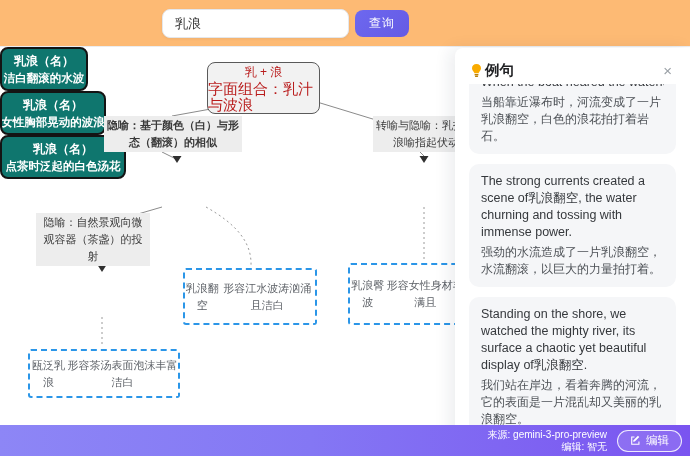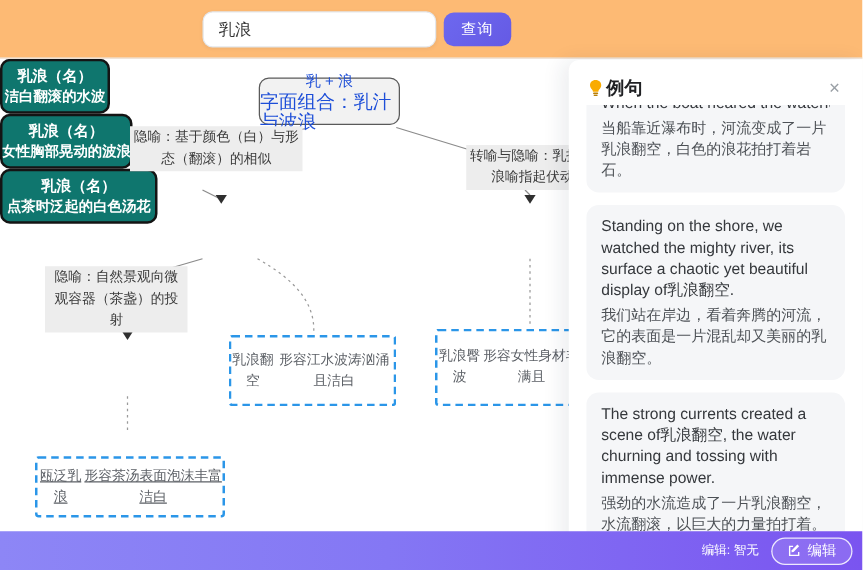--- a/index.html
+++ b/index.html
@@ -16,49 +16,49 @@
     font-family:inherit; }
   .search-btn { position:absolute; left:355px; top:10px; height:27px; padding:0 14px;
     border:none; border-radius:8px; background:linear-gradient(135deg,#6d68ef,#655ae4);
     color:#fff; font-size:12px; cursor:pointer; font-family:inherit; letter-spacing:1px; }
 
   
   .canvas { position:absolute; left:0; top:47px; width:690px; height:378px; background:#fff; }
   .edges { position:absolute; left:0; top:0; width:690px; height:378px; z-index:1; pointer-events:none; }
   .node, .edge-label, .dashed-node { position:absolute; z-index:2; }
 
-  .root-node { left:207px; top:15px; width:113px; height:38px;
+  .root-node { left:207px; top:15px; width:113px; height:52px;
     background:#f2f2f2; border:1.5px solid #5a5a5a; border-radius:8px;
     display:flex; flex-direction:column; align-items:center; justify-content:center;
-    color:#1d4ed8; }
+    color:#b91c1c; }
   .root-node .l1 { font-size:12px; line-height:17px; }
   .root-node .l2 { font-size:15px; line-height:16px; }
 
   .edge-label { background:#ededed; color:#3a3a3a; font-size:11px; line-height:17px;
     text-align:center; padding:1px 3px; }
-  .lbl-color { left:104px; top:54px; width:138px; }
+  .lbl-color { left:104px; top:69px; width:138px;font-weight:bold; }
   .lbl-meto  { left:373px; top:69px; width:120px; text-align:left; white-space:nowrap; }
   .lbl-meto .ln2 { padding-left:17px; }
   .lbl-tea   { left:36px; top:166px; width:114px; }
 
   .orange-node { background:#0f766e; border:2px solid #141414; border-radius:8px;
     color:#fff; display:flex; flex-direction:column; align-items:center; justify-content:center;
     font-weight:bold; text-align:center; overflow:hidden; }
   .orange-node .l1 { font-size:12px; line-height:17px; }
   .orange-node .l2 { font-size:11.5px; line-height:16px; white-space:nowrap; }
   .n-wave { left:139px; top:116px; width:88px; height:44px; }
   .n-body { left:365px; top:116px; width:106px; height:44px; }
   .n-teafoam { left:39px; top:226px; width:126px; height:44px; }
 
   .dashed-node { background:#fff; border:2px dashed #2b96e8; border-radius:3px;
     color:#5c6066; font-size:11px; line-height:17px; text-align:center;
     display:flex; align-items:center; justify-content:center; }
   .d-fankong { left:183px; top:221px; width:134px; height:57px; }
   .d-tunbo   { left:348px; top:216px; width:130px; height:62px; }
-  .d-oufan   { left:28px;  top:318px; width:152px; height:49px;text-decoration:underline; }
+  .d-oufan   { left:28px;  top:302px; width:152px; height:49px; }
 
   
   .panel { position:absolute; left:455px; top:48px; width:235px; bottom:0;
     background:#fff; z-index:10; border-radius:8px 0 0 0;
     box-shadow:-6px 0 16px rgba(30,40,70,.08); }
   .panel-head { display:flex; align-items:center; padding:13px 14px 9px 14px; }
   .panel-title { font-size:14.5px; font-weight:bold; color:#202124; margin-left:1px; flex:1; }
   .panel-close { color:#9aa0a6; font-size:15px; line-height:14px; cursor:pointer; padding:2px 4px; }
   .bulb { width:15px; height:15px; display:inline-block; }
   .cards { position:absolute; left:14px; right:14px; top:36px; bottom:0; overflow:hidden; }
@@ -170,36 +170,37 @@
     </div>
 
     <div class="cards">
       <div class="card clipped-top">
         <div class="clip-line">
           <span class="en">When the boat neared the waterfall, the river became a sheet of乳浪翻空, white spray beating on the rocks.</span>
         </div>
         <div class="zh">当船靠近瀑布时，河流变成了一片乳浪翻空，白色的浪花拍打着岩石。</div>
       </div>
       <div class="card">
+        <div class="en">The strong currents created a scene of乳浪翻空, the water churning and tossing with immense power.</div>
+        <div class="zh">强劲的水流造成了一片乳浪翻空，水流翻滚，以巨大的力量拍打着。</div>
+      </div>
+      <div class="card">
         <div class="en">Standing on the shore, we watched the mighty river, its surface a chaotic yet beautiful display of乳浪翻空.</div>
         <div class="zh">我们站在岸边，看着奔腾的河流，它的表面是一片混乱却又美丽的乳浪翻空。</div>
-      </div>
-      <div class="card">
-        <div class="en">The strong currents created a scene of乳浪翻空, the water churning and tossing with immense power.</div>
-        <div class="zh">强劲的水流造成了一片乳浪翻空，水流翻滚，以巨大的力量拍打着。</div>
       </div>
       <div class="card">
         
         
       </div>
     </div>
   </div>
 
   <div class="footer">
     <div class="foot-meta">
+      <div>来源: gemini-3-pro-preview</div>
       <div>编辑: 智无</div>
     </div>
     <button class="edit-btn">
       <svg viewBox="0 0 16 16" fill="none" stroke="#fff" stroke-width="1.6">
         <path d="M13 9.5 V13.5 H2.5 V3 H6.5"></path>
         <path d="M7 9.5 L13.5 3 L11.5 1 L5 7.5 L4.6 9.9 Z" fill="#fff" stroke="none"></path>
       </svg>
       <span>编辑</span>
     </button>
   </div>

